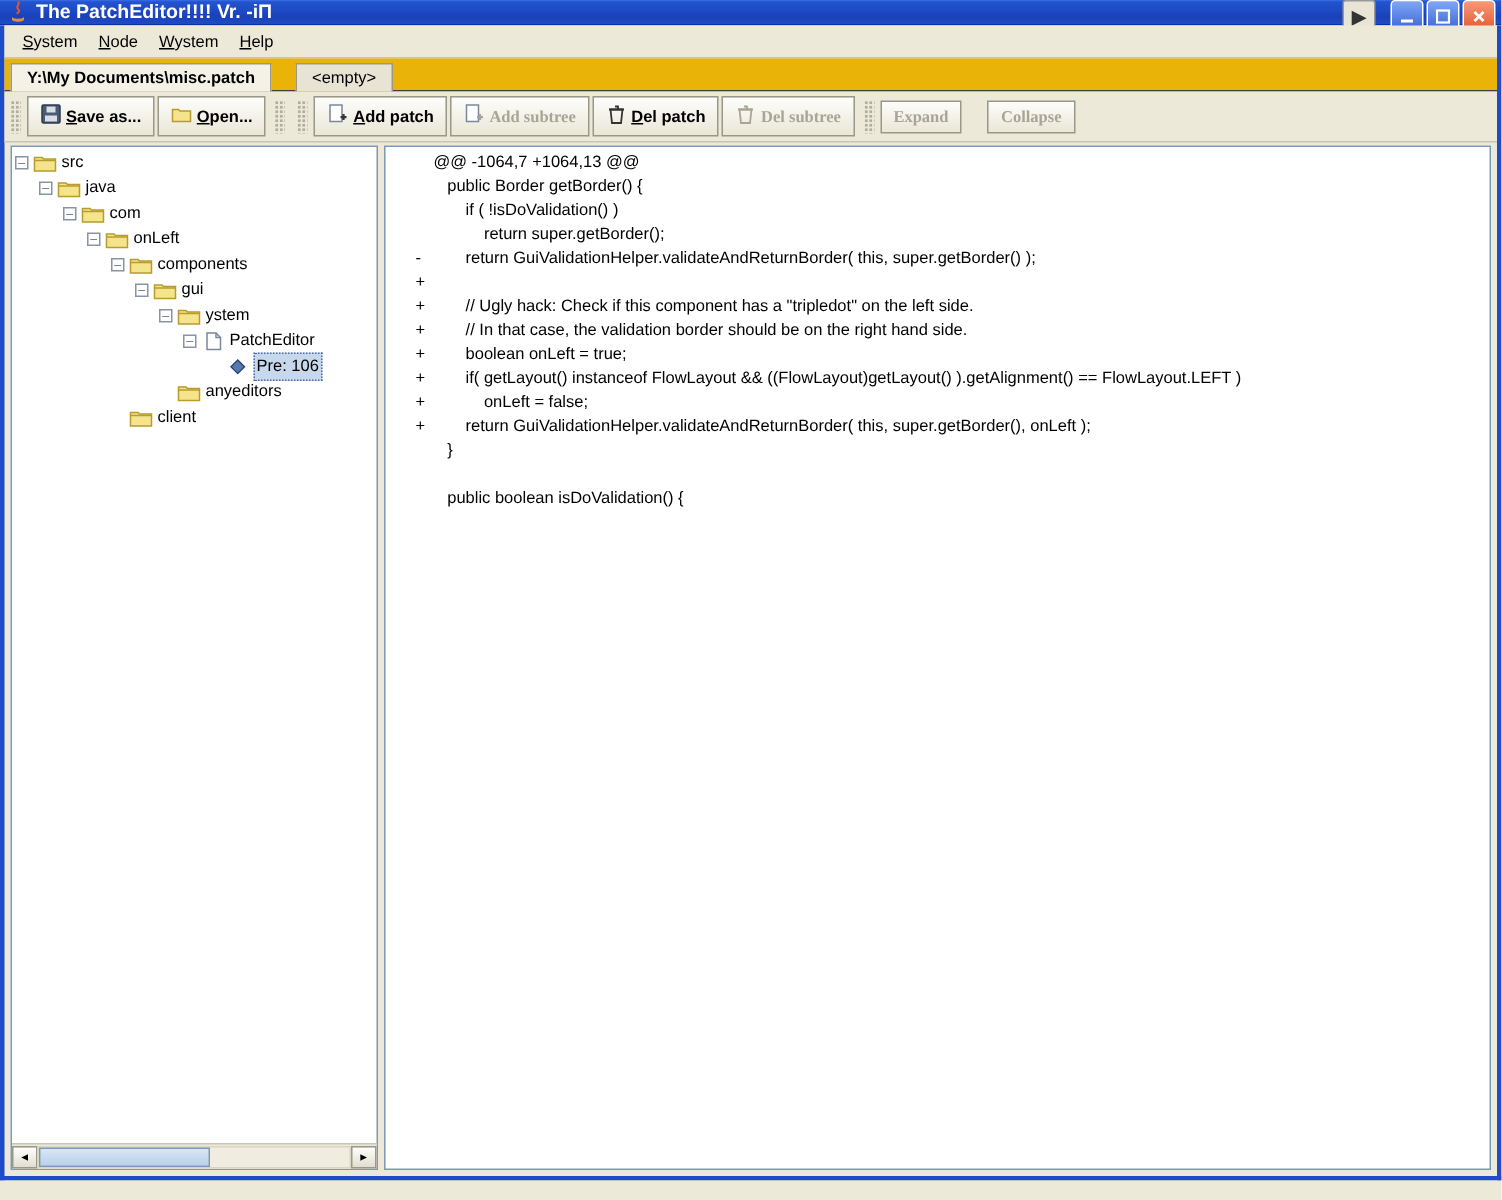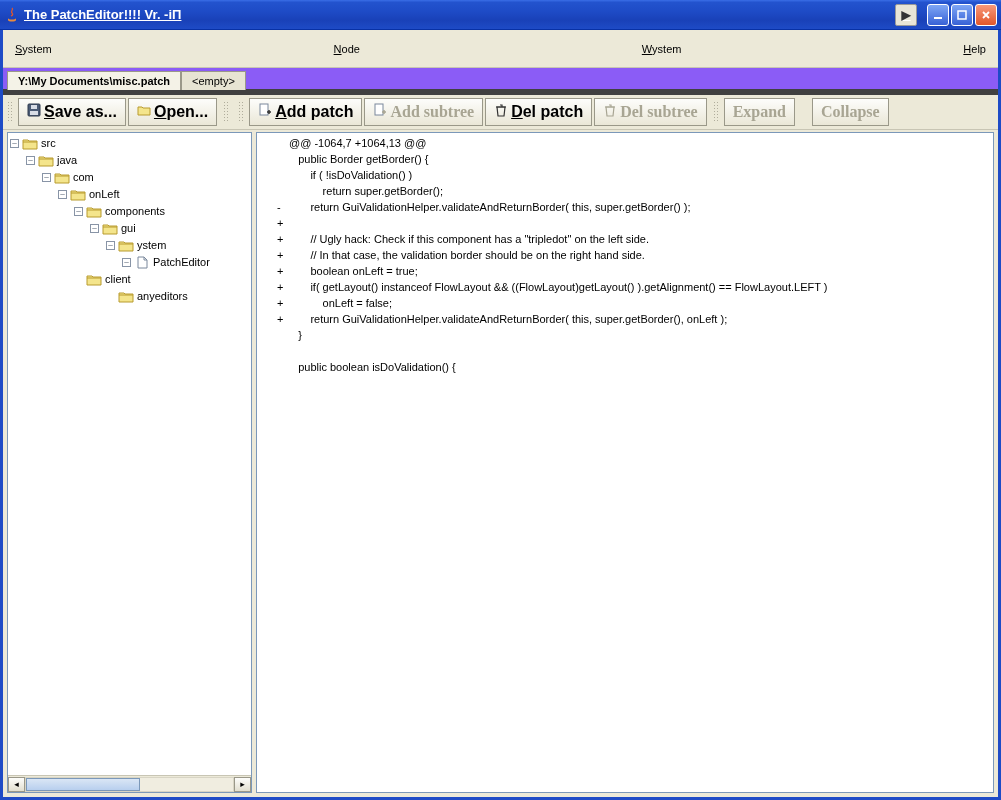--- a/index.html
+++ b/index.html
@@ -5,30 +5,28 @@
   * { box-sizing: border-box; }
   body {
     margin: 0;
     font-family: "Tahoma", sans-serif;
     font-size: 11px;
     background: #ece9d8;
     overflow: hidden;
   }
   
   .titlebar {
-    height: 30px;
+    height: 17px;
     background: linear-gradient(to bottom,#3a6ee7 0%,#2353ce 8%,#1e4bc6 40%,#1941b8 70%,#1e4bc6 100%);
     display: flex;
-    align-items: center;
     padding: 0 4px;
     color: #fff;
     font-weight: bold;
     font-size: 13px;
     border-bottom: 1px solid #0831a5;
-    text-decoration: underline;
   }
   .titlebar .app-icon { width: 16px; height:16px; margin-right:4px; display:flex;align-items:center;justify-content:center;}
   .titlebar .spacer { flex: 1; }
   .winbtn {
     width: 22px; height: 22px;
     margin-left: 2px;
     border: 1px solid #fff;
     border-radius: 3px;
     display: flex; align-items: center; justify-content: center;
     font-weight: bold;
@@ -43,41 +41,41 @@
     border: 3px solid #1e4bc6;
     border-top: none;
     height: calc(800px - 30px);
     background:#ece9d8;
     display:flex;
     flex-direction:column;
   }
 
   
   .menubar {
-    height: 38px;
+    height: 22px;
     display: flex;
     align-items: center;
     padding: 0 6px;
     gap: 2px;
     border-bottom:1px solid #c8c5b4;
     background:#ece9d8;
-    justify-content:space-between;
   }
   .menubar .menu {
     padding: 2px 6px;
     color:#000;
   }
   .menubar .menu span.ul { text-decoration: underline; }
 
   
   .tabbar {
     display: flex;
     padding: 2px 4px 0 4px;
-    background:#8b5cf6;
-    border-bottom:6px solid #404040;
+    background:#eab308;
+    border-bottom:1px solid #404040;
+    gap:16px;
   }
   .tab {
     padding: 3px 10px;
     border: 1px solid #9a9889;
     border-bottom: none;
     background:#e7e4d3;
     margin-right:0;
     font-size:11px;
     position:relative;
     top:1px;
@@ -96,21 +94,21 @@
   .tb-grip {
     width:7px; height:22px;
     background-image: radial-gradient(#b0ad9c 1px, transparent 1px);
     background-size: 3px 3px;
     margin-right:2px;
   }
   .tbtn {
     padding: 4px 8px;
     border:1px solid #9a9889;
     background:linear-gradient(#fdfdfb,#eae7d7);
-    font-size:16px;
+    font-size:11px;
     display:flex;
     align-items:center;
     gap:3px;
     color:#000;
     white-space:nowrap;
     font-weight:bold;
   }
   .tbtn.disabled { color:#a8a593;font-family:Liberation Serif, serif; }
   .tbtn .ul { text-decoration:underline;}
   .tbtn svg { width:14px; height:14px; }
@@ -372,40 +370,50 @@
               <span class="tree-handle ">⎯</span>
               <span class="icon">
                 <svg width="13" height="13" viewBox="0 0 13 13">
                   <path d="M2 1h6l3 3v8H2z" class="file-svg"></path>
                   <path d="M8 1v3h3" fill="none" stroke="#7a889c"></path>
                 </svg>
               </span>
               <span class="label">PatchEditor</span>
             </div>
             <div class="tree-row">
+              <span class="tree-indent" style="width:128px"></span>
+              <span class="tree-handle hidden"></span>
+              <span class="icon">
+                <svg width="11" height="11" viewBox="0 0 11 11">
+                  <path d="M5.5 1l4.5 4.5-4.5 4.5L1 5.5z" fill="#5a78b0" stroke="#2e4a7a"></path>
+                </svg>
+              </span>
+              <span class="label selected">Pre: 106</span>
+            </div>
+            <div class="tree-row">
+              <span class="tree-indent" style="width:96px"></span>
+              <span class="tree-handle hidden"></span>
+              <span class="icon">
+                <svg width="16" height="13" viewBox="0 0 16 13">
+                  <path d="M1 3h5l1 1h8v8H1z" class="folder-svg"></path>
+                  <path d="M1 5h14" stroke="#b89b2e"></path>
+                </svg>
+              </span>
+              <span class="label">anyeditors</span>
+            </div>
+            <div class="tree-row">
               <span class="tree-indent" style="width:64px"></span>
               <span class="tree-handle hidden"></span>
               <span class="icon">
                 <svg width="16" height="13" viewBox="0 0 16 13">
                   <path d="M1 3h5l1 1h8v8H1z" class="folder-svg"></path>
                   <path d="M1 5h14" stroke="#b89b2e"></path>
                 </svg>
               </span>
               <span class="label">client</span>
-            </div>
-            <div class="tree-row">
-              <span class="tree-indent" style="width:96px"></span>
-              <span class="tree-handle hidden"></span>
-              <span class="icon">
-                <svg width="16" height="13" viewBox="0 0 16 13">
-                  <path d="M1 3h5l1 1h8v8H1z" class="folder-svg"></path>
-                  <path d="M1 5h14" stroke="#b89b2e"></path>
-                </svg>
-              </span>
-              <span class="label">anyeditors</span>
             </div>
           </div>
       </div>
       <div class="tree-hscroll">
         <div class="btn">◂</div>
         <div class="track">
             <div class="thumb"></div>
           </div>
         <div class="btn">▸</div>
       </div>

